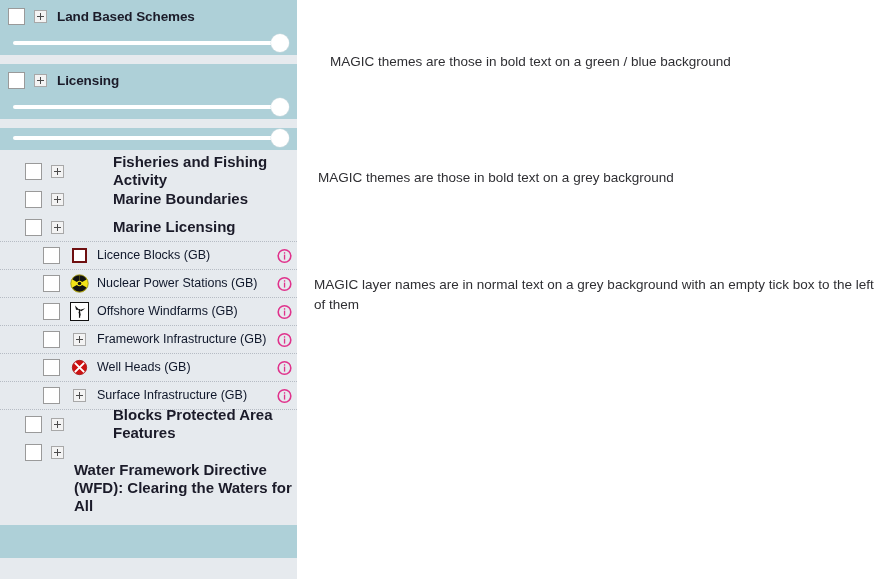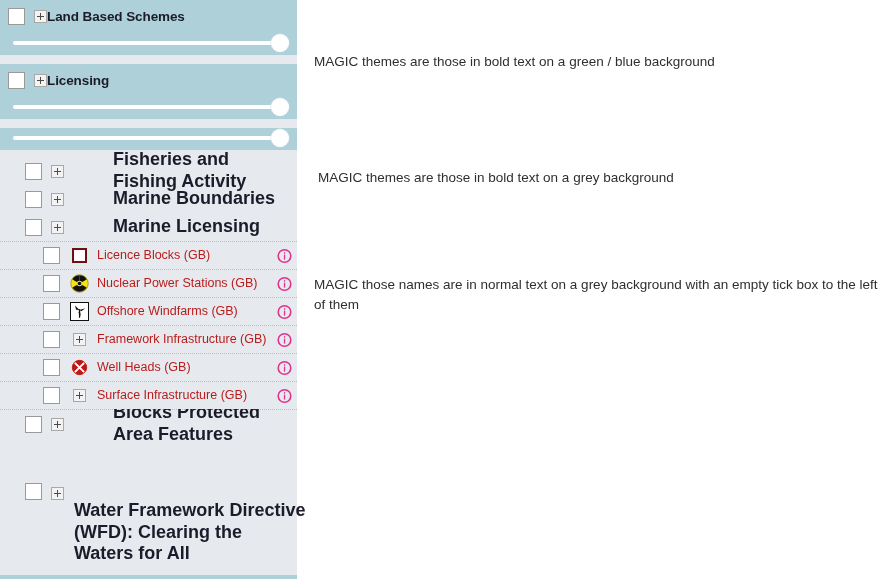--- a/index.html
+++ b/index.html
@@ -39,20 +39,21 @@
     align-items: center;
     height: 33px;
     padding-left: 8px;
     box-sizing: border-box;
   }
   .theme-label {
     font-size: 13.5px;
     font-weight: bold;
     color: #1b1b29;
     letter-spacing: -0.1px;
+    margin-left: 10px;
     line-height: 1.15;
   }
 
   
   .slider {
     position: relative;
     height: 22px;
     margin: 0 8px 0 13px;
   }
   .slider-track {
@@ -119,35 +120,34 @@
   
   .subtheme-row {
     display: flex;
     align-items: center;
     height: 28px;
     padding-left: 25px;
     box-sizing: border-box;
     background: #e6eaee;
   }
   .subtheme-label {
-    font-size: 18px;
+    font-size: 15px;
     font-weight: bold;
     color: #1b1b29;
     margin-left: 9px;
     line-height: 1.2;
     padding-left: 40px;
   }
   .subtheme-row.wrap {
     height: auto;
     min-height: 28px;
-    align-items: flex-end;
+    align-items: center;
     padding-top: 5px;
     padding-bottom: 4px;
     flex-wrap: wrap;
-    margin-top: 39px;
   }
   .subtheme-row.wrap .tickbox,
   .subtheme-row.wrap .expander { margin-top: 1px; }
   .subtheme-row.wrap .subtheme-label {
     max-width: 232px;
     white-space: normal;
   }
 
   
   .layer-row {
@@ -158,21 +158,21 @@
     padding-right: 6px;
     box-sizing: border-box;
     background: #e6eaee;
     border-top: 1px dotted #b6bcc4;
     position: relative;
   }
   .layer-row.first-layer { border-top: 1px dotted #b6bcc4; }
   .layer-label {
     font-size: 12.5px;
     font-weight: normal;
-    color: #b91c1c;
+    color: #0f172a;
     margin-left: 8px;
     line-height: 1.2;
     white-space: nowrap;
   }
   .sym-slot {
     width: 20px;
     min-width: 20px;
     height: 20px;
     margin-left: 9px;
     display: flex;
@@ -222,21 +222,21 @@
     width: 570px;
     height: 579px;
   }
   .annotation {
     position: absolute;
     font-size: 13.5px;
     color: #2f2f33;
     line-height: 1.45;
     font-family: "Liberation Sans", sans-serif;
   }
-  #annotation-0 { top: 52px;  left: 0; width: 560px; }
+  #annotation-0 { top: 52px;  left: 16px; width: 560px; }
   #annotation-1 { top: 168px; left: 4px; width: 560px; }
   #annotation-2 { top: 275px; left: 0; width: 566px; }
 </style>
 </head>
 <body>
 
 <div id="layer-panel">
 
   <div class="theme-row">
     <div class="theme-head">
@@ -419,14 +419,14 @@
       
     </div>
 
   </div>
 
 </div>
 
 <div id="annotations">
   <div class="annotation" id="annotation-0">MAGIC themes are those in bold text on a green / blue background</div>
   <div class="annotation" id="annotation-1">MAGIC themes are those in bold text on a grey background</div>
-  <div class="annotation" id="annotation-2">MAGIC those names are in normal text on a grey background with an empty tick box to the left of them</div>
+  <div class="annotation" id="annotation-2">MAGIC layer names are in normal text on a grey background with an empty tick box to the left of them</div>
 </div>
 
 </body></html>

